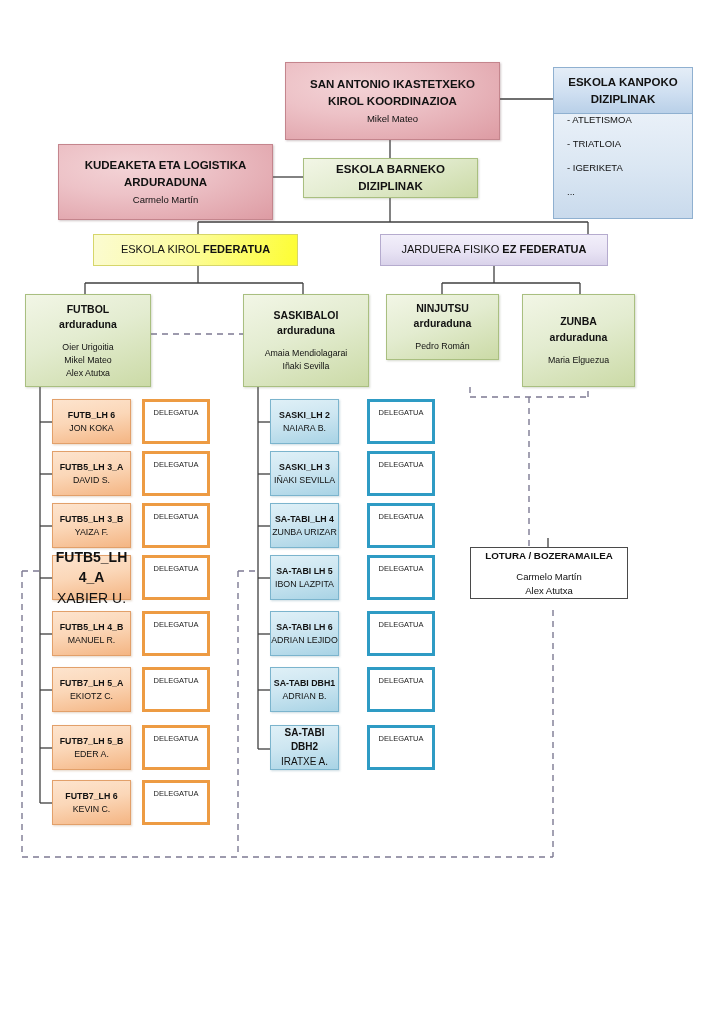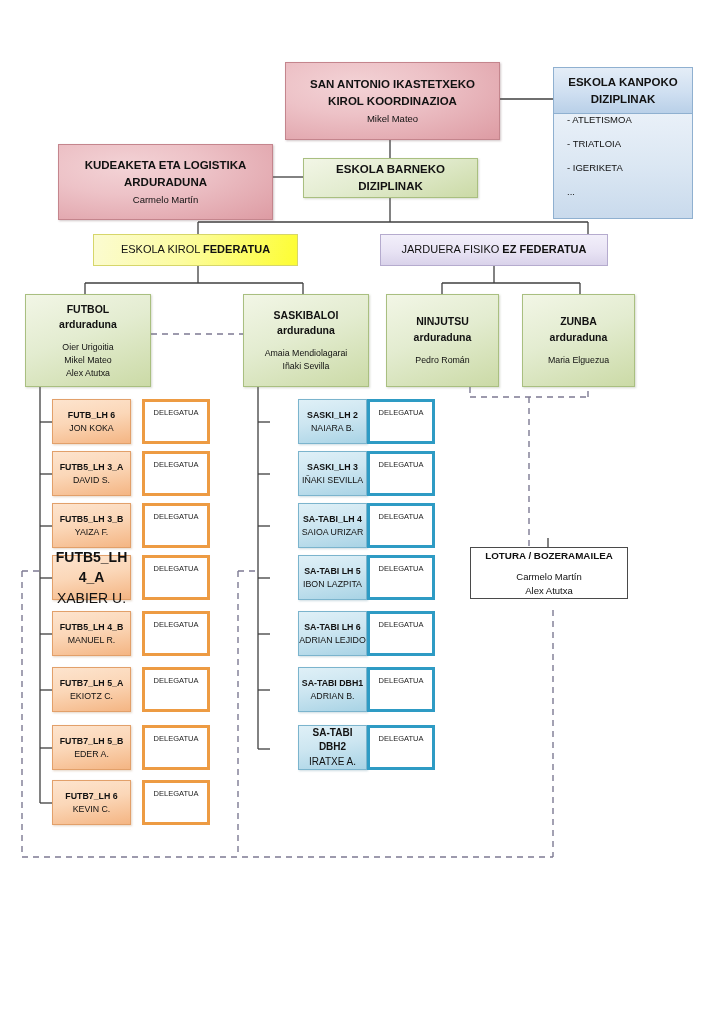--- a/index.html
+++ b/index.html
@@ -60,21 +60,20 @@
     background:#ffffff;
     border:3px solid #ed9b43;
     color:#222;
   }
   
   .cyan{
     background:linear-gradient(170deg,#dff0f7 0%,#cde6f1 45%,#a8d3e5 100%);
     border:1px solid #7bb4cd;
     box-shadow:1px 1px 2px rgba(90,140,160,.3);
     color:#111;
-    margin-left:28px;
   }
   .cyanempty{
     background:#ffffff;
     border:3px solid #2e9bc4;
     color:#222;
   }
   
   .plain{
     background:#ffffff;border:1px solid #4a4a4a;color:#111;
   }
@@ -197,21 +196,21 @@
     <div class="sub" style="font-size:8.8px;">Alex Atutxa</div>
   </div>
 
   <div class="node green" style="left:243px;top:294px;width:126px;height:93px;font-size:10px;">
     <div class="ttl" style="font-size:10.5px;">SASKIBALOI</div>
     <div class="ttl" style="font-size:10.5px;margin-bottom:9px;">arduraduna</div>
     <div class="sub" style="font-size:8.8px;">Amaia Mendiolagarai</div>
     <div class="sub" style="font-size:8.8px;">Iñaki Sevilla</div>
   </div>
 
-  <div class="node green" style="left:386px;top:294px;width:113px;height:93px;font-size:10px;">
+  <div class="node green" style="left:386px;top:294px;width:113px;height:66px;font-size:10px;">
     <div class="ttl" style="font-size:10.5px;">NINJUTSU</div>
     <div class="ttl" style="font-size:10.5px;margin-bottom:9px;">arduraduna</div>
     <div class="sub" style="font-size:8.8px;">Pedro Román</div>
   </div>
 
   <div class="node green" style="left:522px;top:294px;width:113px;height:93px;font-size:10px;">
     <div class="ttl" style="font-size:10.5px;">ZUNBA</div>
     <div class="ttl" style="font-size:10.5px;margin-bottom:9px;">arduraduna</div>
     <div class="sub" style="font-size:8.8px;">Maria Elguezua</div>
   </div>
@@ -291,21 +290,21 @@
   <div class="node cyan" style="left:270px;top:451px;width:69px;height:45px;font-size:8.8px;">
     <div class="ttl">SASKI_LH 3</div>
     <div class="sub">IÑAKI SEVILLA</div>
   </div>
   <div class="node cyanempty" style="left:367px;top:451px;width:68px;height:45px;font-size:7.5px;justify-content:flex-start;padding-top:6px;">
     <div>DELEGATUA</div>
   </div>
 
   <div class="node cyan" style="left:270px;top:503px;width:69px;height:45px;font-size:8.8px;">
     <div class="ttl">SA-TABI_LH 4</div>
-    <div class="sub">SAIOA URIZAR</div>
+    <div class="sub">ZUNBA URIZAR</div>
   </div>
   <div class="node cyanempty" style="left:367px;top:503px;width:68px;height:45px;font-size:7.5px;justify-content:flex-start;padding-top:6px;">
     <div>DELEGATUA</div>
   </div>
 
   <div class="node cyan" style="left:270px;top:555px;width:69px;height:45px;font-size:8.8px;">
     <div class="ttl">SA-TABI LH 5</div>
     <div class="sub">IBON LAZPITA</div>
   </div>
   <div class="node cyanempty" style="left:367px;top:555px;width:68px;height:45px;font-size:7.5px;justify-content:flex-start;padding-top:6px;">

